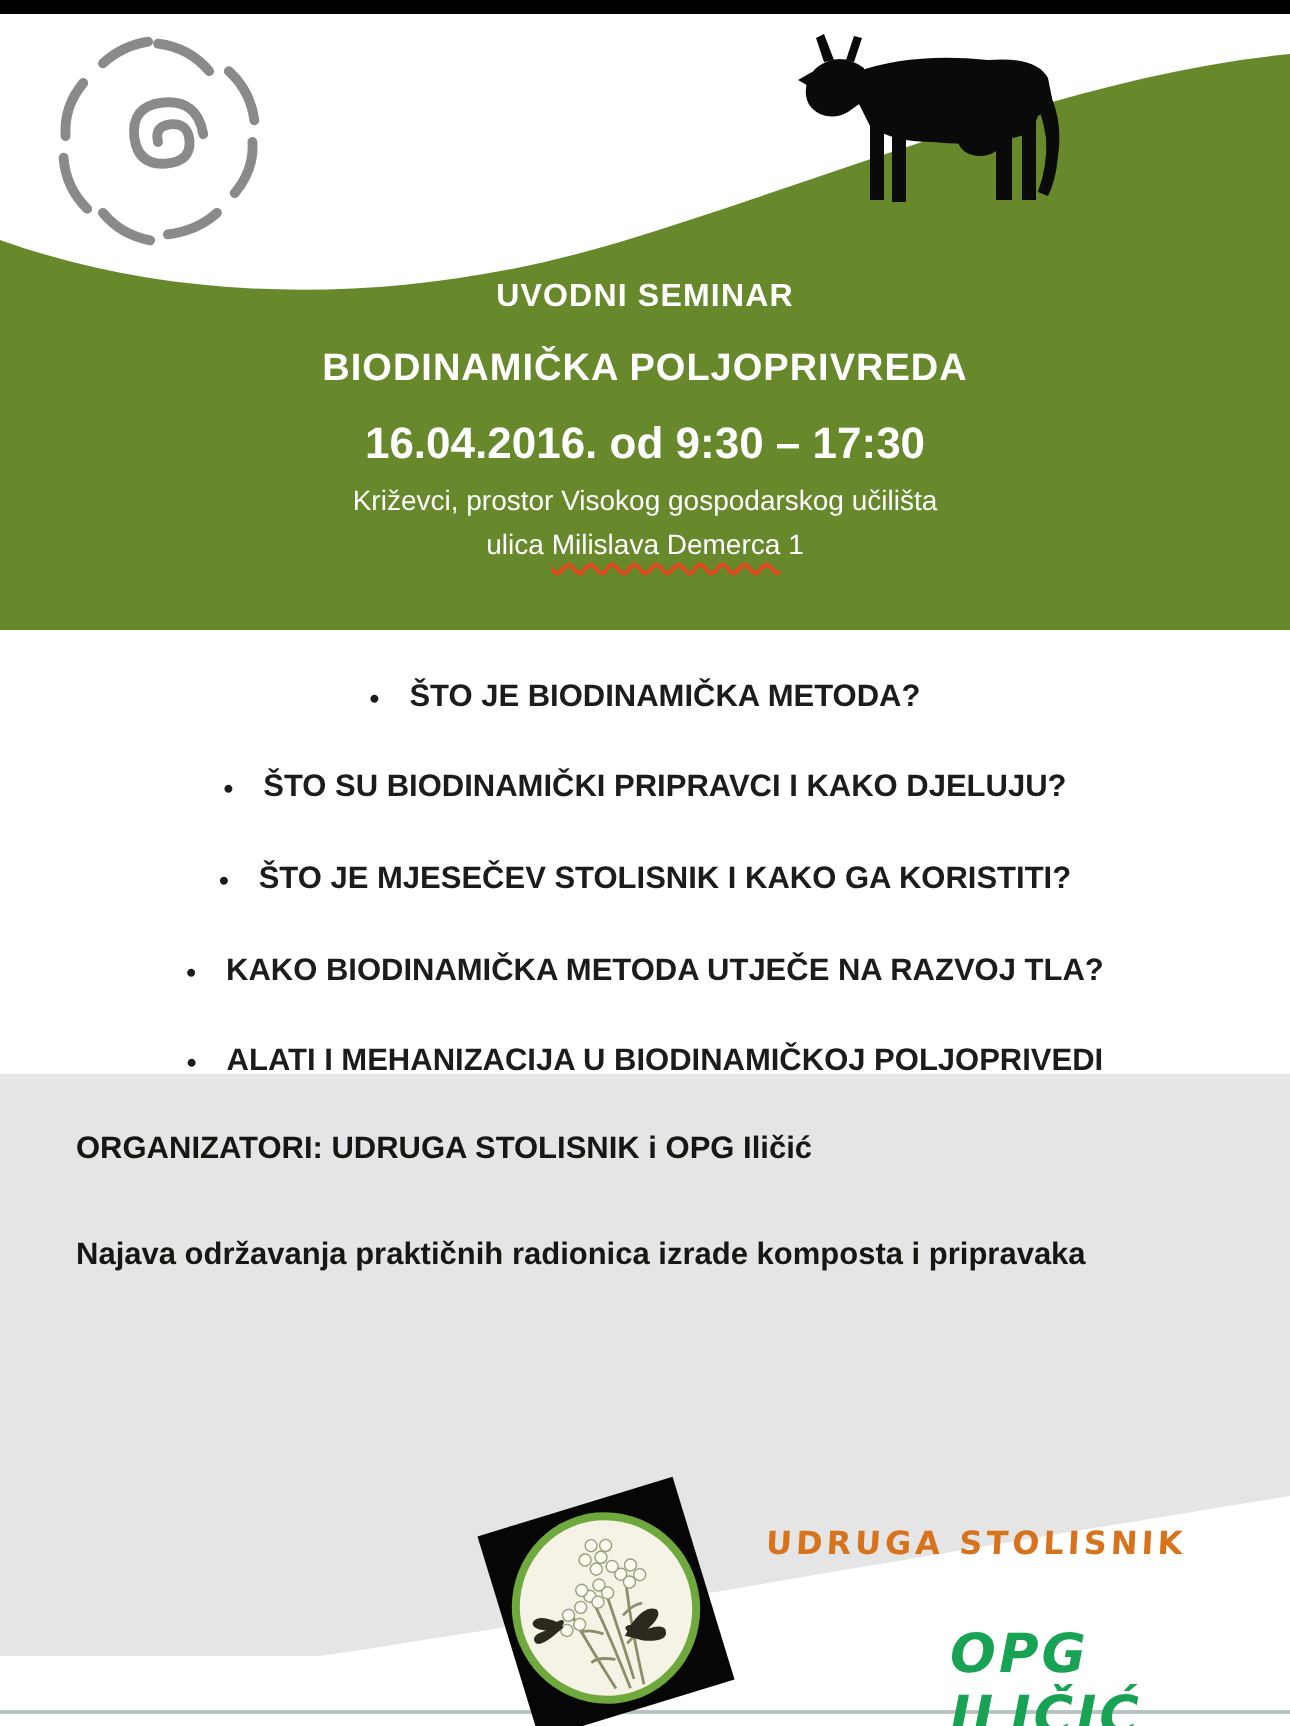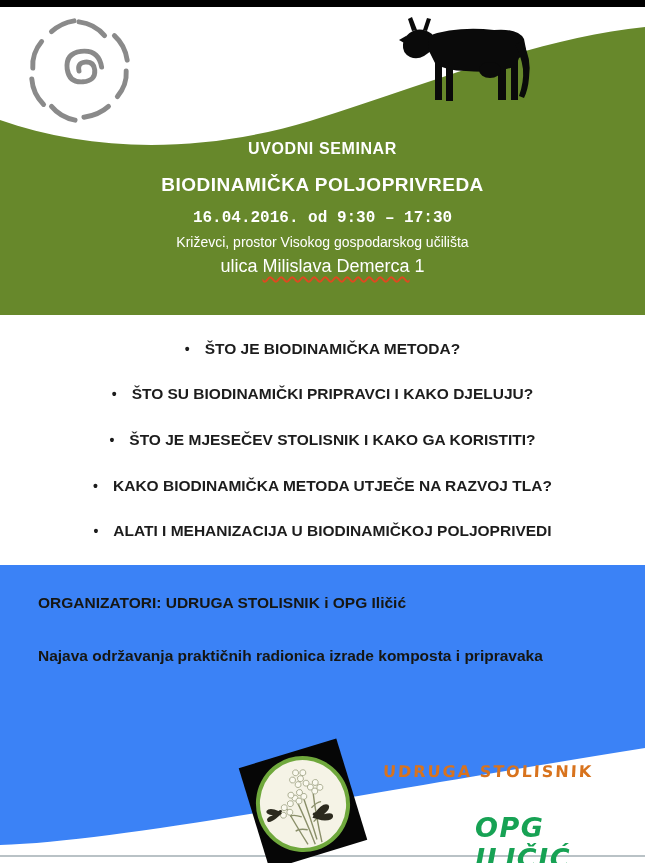--- a/index.html
+++ b/index.html
@@ -9,34 +9,34 @@
     font-family:"Liberation Sans",sans-serif;
   }
   
   .topbar{position:absolute;top:0;left:0;width:645px;height:7px;background:#000;}
   .top-wave{position:absolute;top:0;left:0;}
   .spiral{position:absolute;left:20px;top:12px;}
   .cow{position:absolute;left:398px;top:14px;}
   .head-block{position:absolute;top:140px;left:0;width:645px;text-align:center;color:#fff;}
   .kicker{font-size:16px;font-weight:bold;letter-spacing:.6px;margin:0;}
   .title{font-size:19px;font-weight:bold;letter-spacing:.5px;margin:16px 0 0 0;}
-  .datetime{font-size:16px;font-weight:bold;margin:13px 0 0 0;font-family:Liberation Mono, monospace;}
+  .datetime{font-size:22px;font-weight:bold;margin:13px 0 0 0;}
   .loc{font-size:14px;margin:7px 0 0 0;font-weight:normal;}
-  .addr{font-size:18px;margin:6px 0 0 0;font-weight:normal;}
+  .addr{font-size:14px;margin:6px 0 0 0;font-weight:normal;}
   .addr .street{
     text-decoration:underline wavy #e0481f 1.5px;
     text-underline-offset:4px;
   }
   
   .bullets{position:absolute;top:326px;left:0;width:645px;margin:0;padding:0;list-style:none;
     color:#1c1c1c;font-size:15.5px;font-weight:600;text-align:center;}
   .bullets li{height:45.6px;display:flex;align-items:center;justify-content:center;}
   .bullets .mk{margin-right:15px;font-size:14px;}
   
-  .info-block{position:absolute;top:565px;left:0;width:645px;height:291px;background:#3b82f6;}
+  .info-block{position:absolute;top:537px;left:0;width:645px;height:291px;background:#e5e5e5;}
   .info-block p{color:#161612;font-weight:bold;font-size:15.5px;margin:0;padding-left:38px;}
   .p-org{padding-top:29px;}
   .p-lect{padding-top:18px;}
   .p-price{padding-top:19px;}
   .p-ann{padding-top:35px;}
   
   .bottom-wave{position:absolute;top:733px;left:0;}
   .bottom-line{position:absolute;top:855px;left:0;width:645px;height:2px;background:#b9c2c6;}
   .emblem{
     position:absolute;left:252px;top:751px;width:102px;height:106px;

